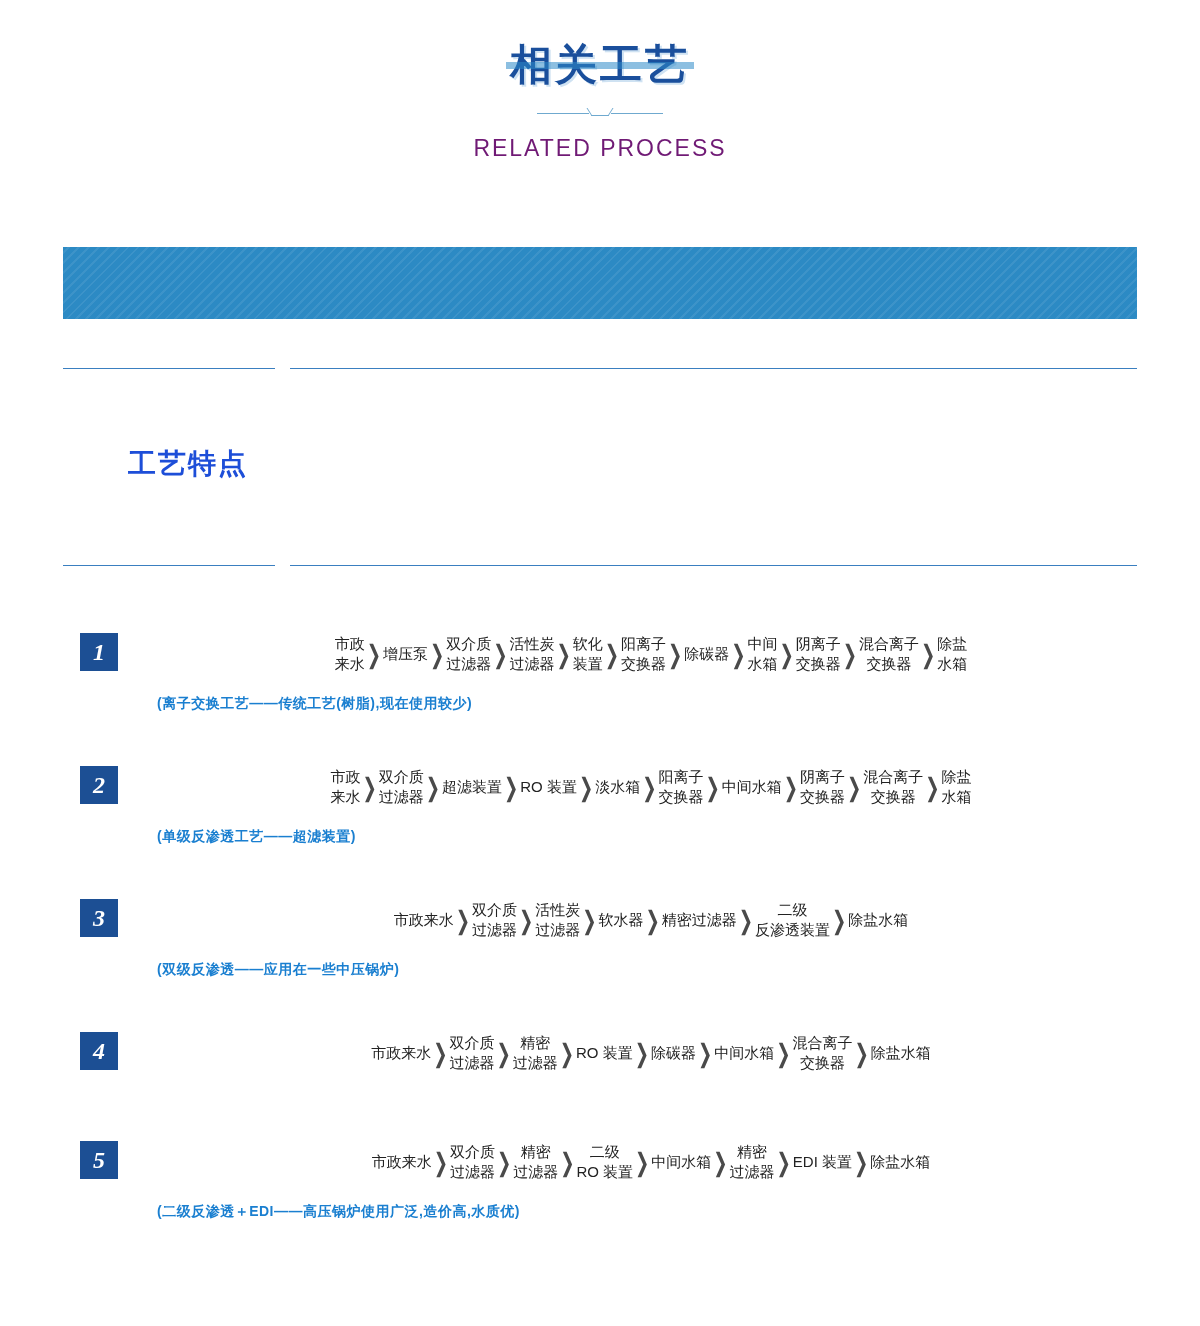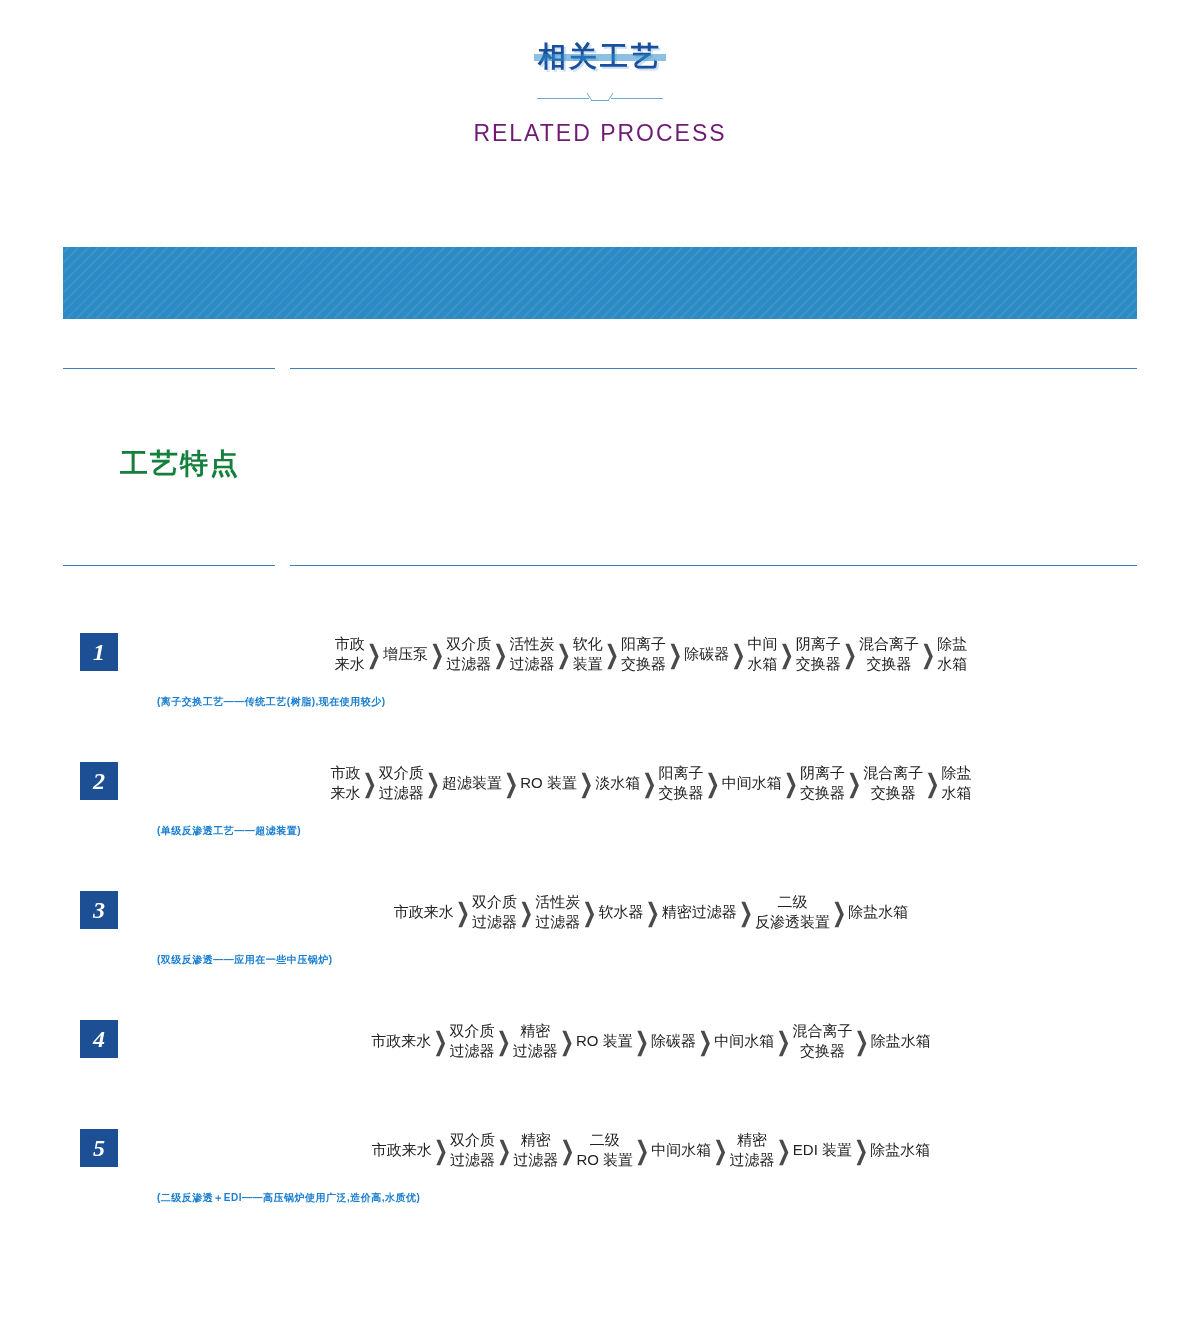--- a/index.html
+++ b/index.html
@@ -16,21 +16,21 @@
     color: #333;
     overflow: hidden;
   }
 
   
   .header {
     padding-top: 42px;
     text-align: center;
   }
   .title-cn {
-    font-size: 28px;
+    font-size: 42px;
     font-weight: bold;
     color: #1a4f9c;
     letter-spacing: 3px;
     line-height: 1.1;
     position: relative;
     display: inline-block;
     text-shadow: 2px 2px 0 #cfe2f2;
   }
   .title-strike {
     position: absolute;
@@ -106,25 +106,25 @@
     height: 1px;
     background: #3a7fc0;
   }
   .rule.short { left: 63px; width: 212px; }
   .rule.long  { left: 290px; width: 847px; }
   .rule.r1 { top: 368px; }
   .rule.r2 { top: 565px; }
 
   .section-title {
     position: absolute;
-    left: 120px;
+    left: 128px;
     top: 445px;
     font-size: 28px;
     font-weight: bold;
-    color: #15803d;
+    color: #1d4ed8;
     letter-spacing: 2px;
   }
 
   
   .flows {
     position: absolute;
     left: 0;
     top: 615px;
     width: 1200px;
   }
@@ -169,21 +169,21 @@
     color: #4a4a4a;
     font-size: 17px;
     font-weight: 300;
     flex: 0 0 auto;
     padding: 0 2px;
     transform: scaleY(1.5);
   }
   .note {
     margin-left: 157px;
     margin-top: 6px;
-    font-size: 10px;
+    font-size: 14px;
     font-weight: bold;
     color: #1a7fd0;
     letter-spacing: .5px;
   }
   .row-gap { height: 24px; }
 </style>
 </head>
 <body>
 
 <div class="header">

